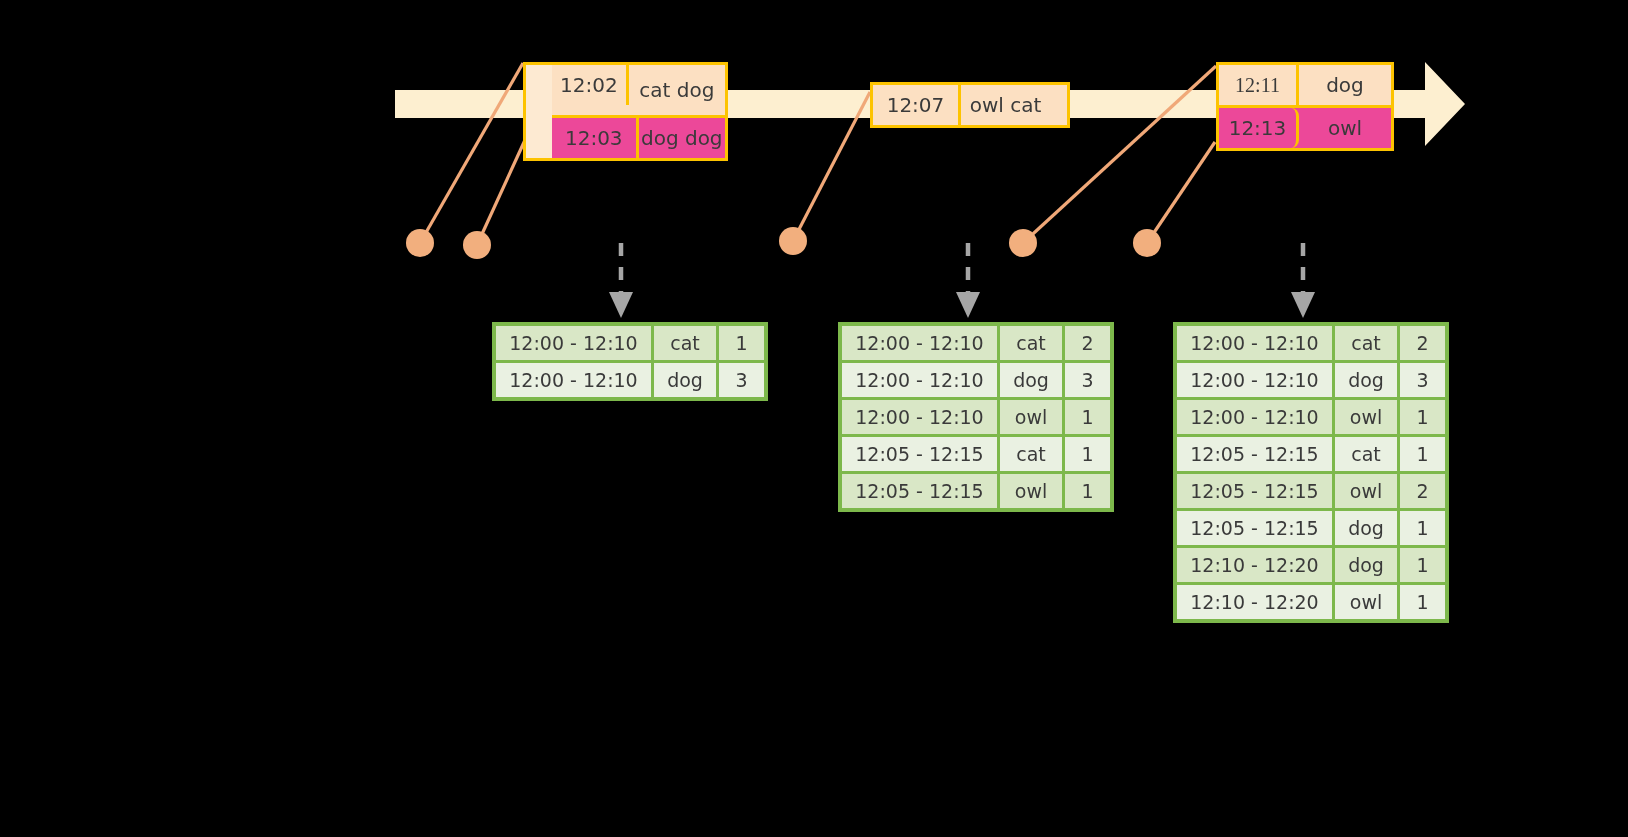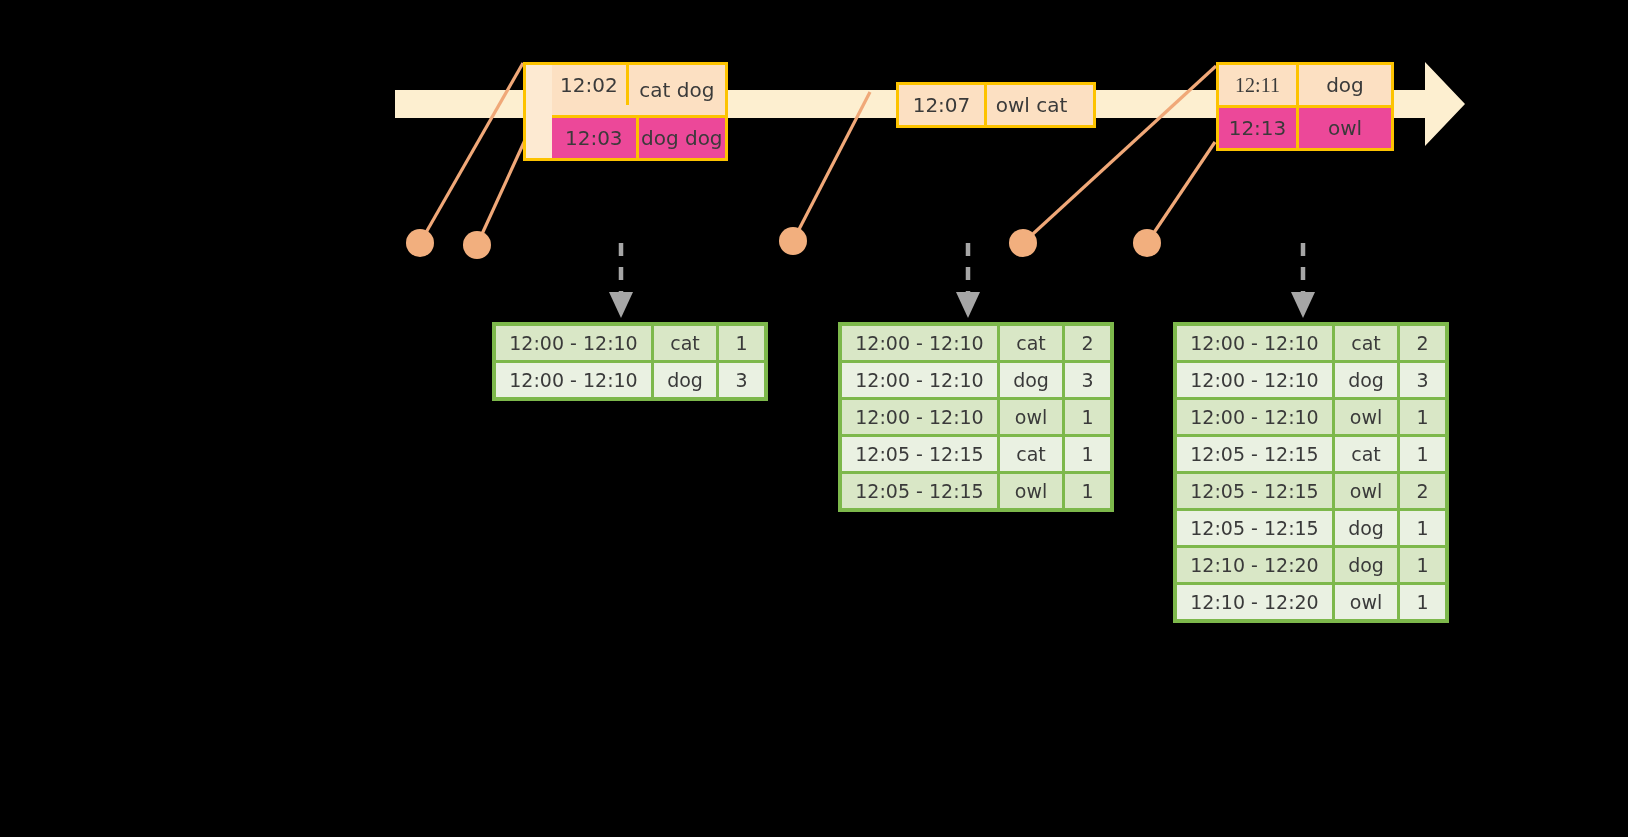--- a/index.html
+++ b/index.html
@@ -107,34 +107,34 @@
     <div class="event-row shade-a">
       <div class="ev-time" style="width:88px;height:40px;">12:02</div>
       <div class="ev-words" style="width:111px;height:50px;">cat dog</div>
     </div>
     <div class="event-row shade-b">
       <div class="ev-time" style="width:88px;height:40px;">12:03</div>
       <div class="ev-words" style="width:88px;height:40px;">dog dog</div>
     </div>
   </div>
 
-  <div class="event-box" style="left:896px; top:82px; width:200px;">
+  <div class="event-box" style="left:870px; top:82px; width:200px;">
     <div class="event-row shade-a">
       <div class="ev-time" style="width:88px;height:40px;">12:07</div>
       <div class="ev-words" style="width:89px;height:40px;">owl cat</div>
     </div>
   </div>
 
   <div class="event-box" style="left:1216px; top:62px; width:178px;">
     <div class="event-row shade-a">
       <div class="ev-time" style="width:80px;height:40px;font-family:Liberation Serif, serif;">12:11</div>
       <div class="ev-words" style="width:92px;height:40px;">dog</div>
     </div>
     <div class="event-row shade-b">
-      <div class="ev-time" style="width:80px;height:40px;">12:13</div>
+      <div class="ev-time" style="width:80px;height:40px;border-radius:8px;">12:13</div>
       <div class="ev-words" style="width:92px;height:40px;">owl</div>
     </div>
   </div>
 
   <div class="result-table t1" style="left:492px; top:322px;">
     <div class="res-row shade-a">
       <div class="cell c-window">12:00 - 12:10</div>
       <div class="cell c-word">cat</div>
       <div class="cell c-count">1</div>
     </div>

